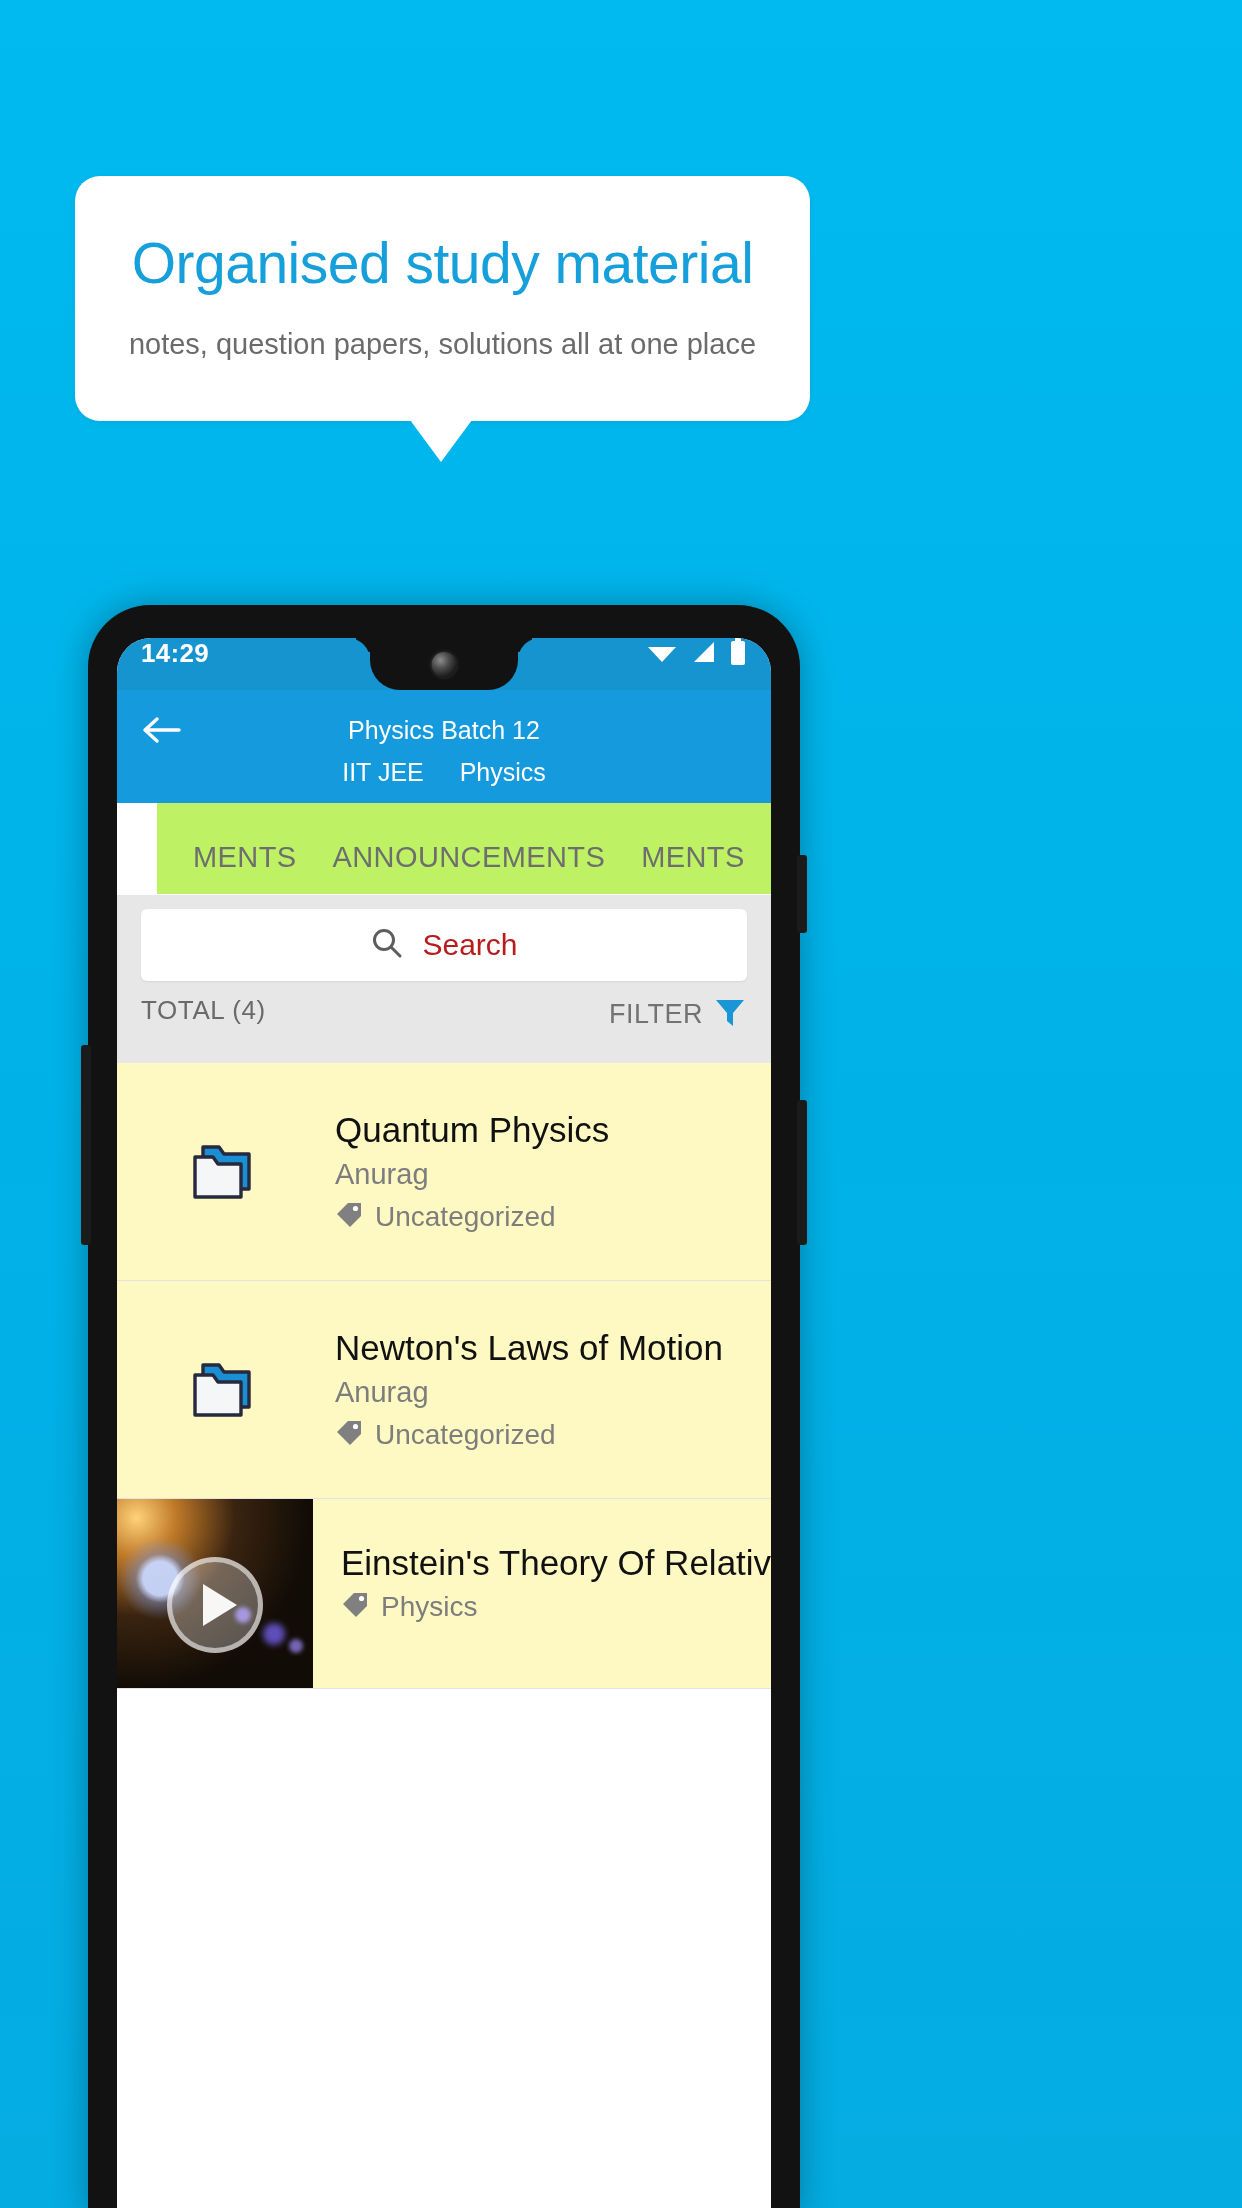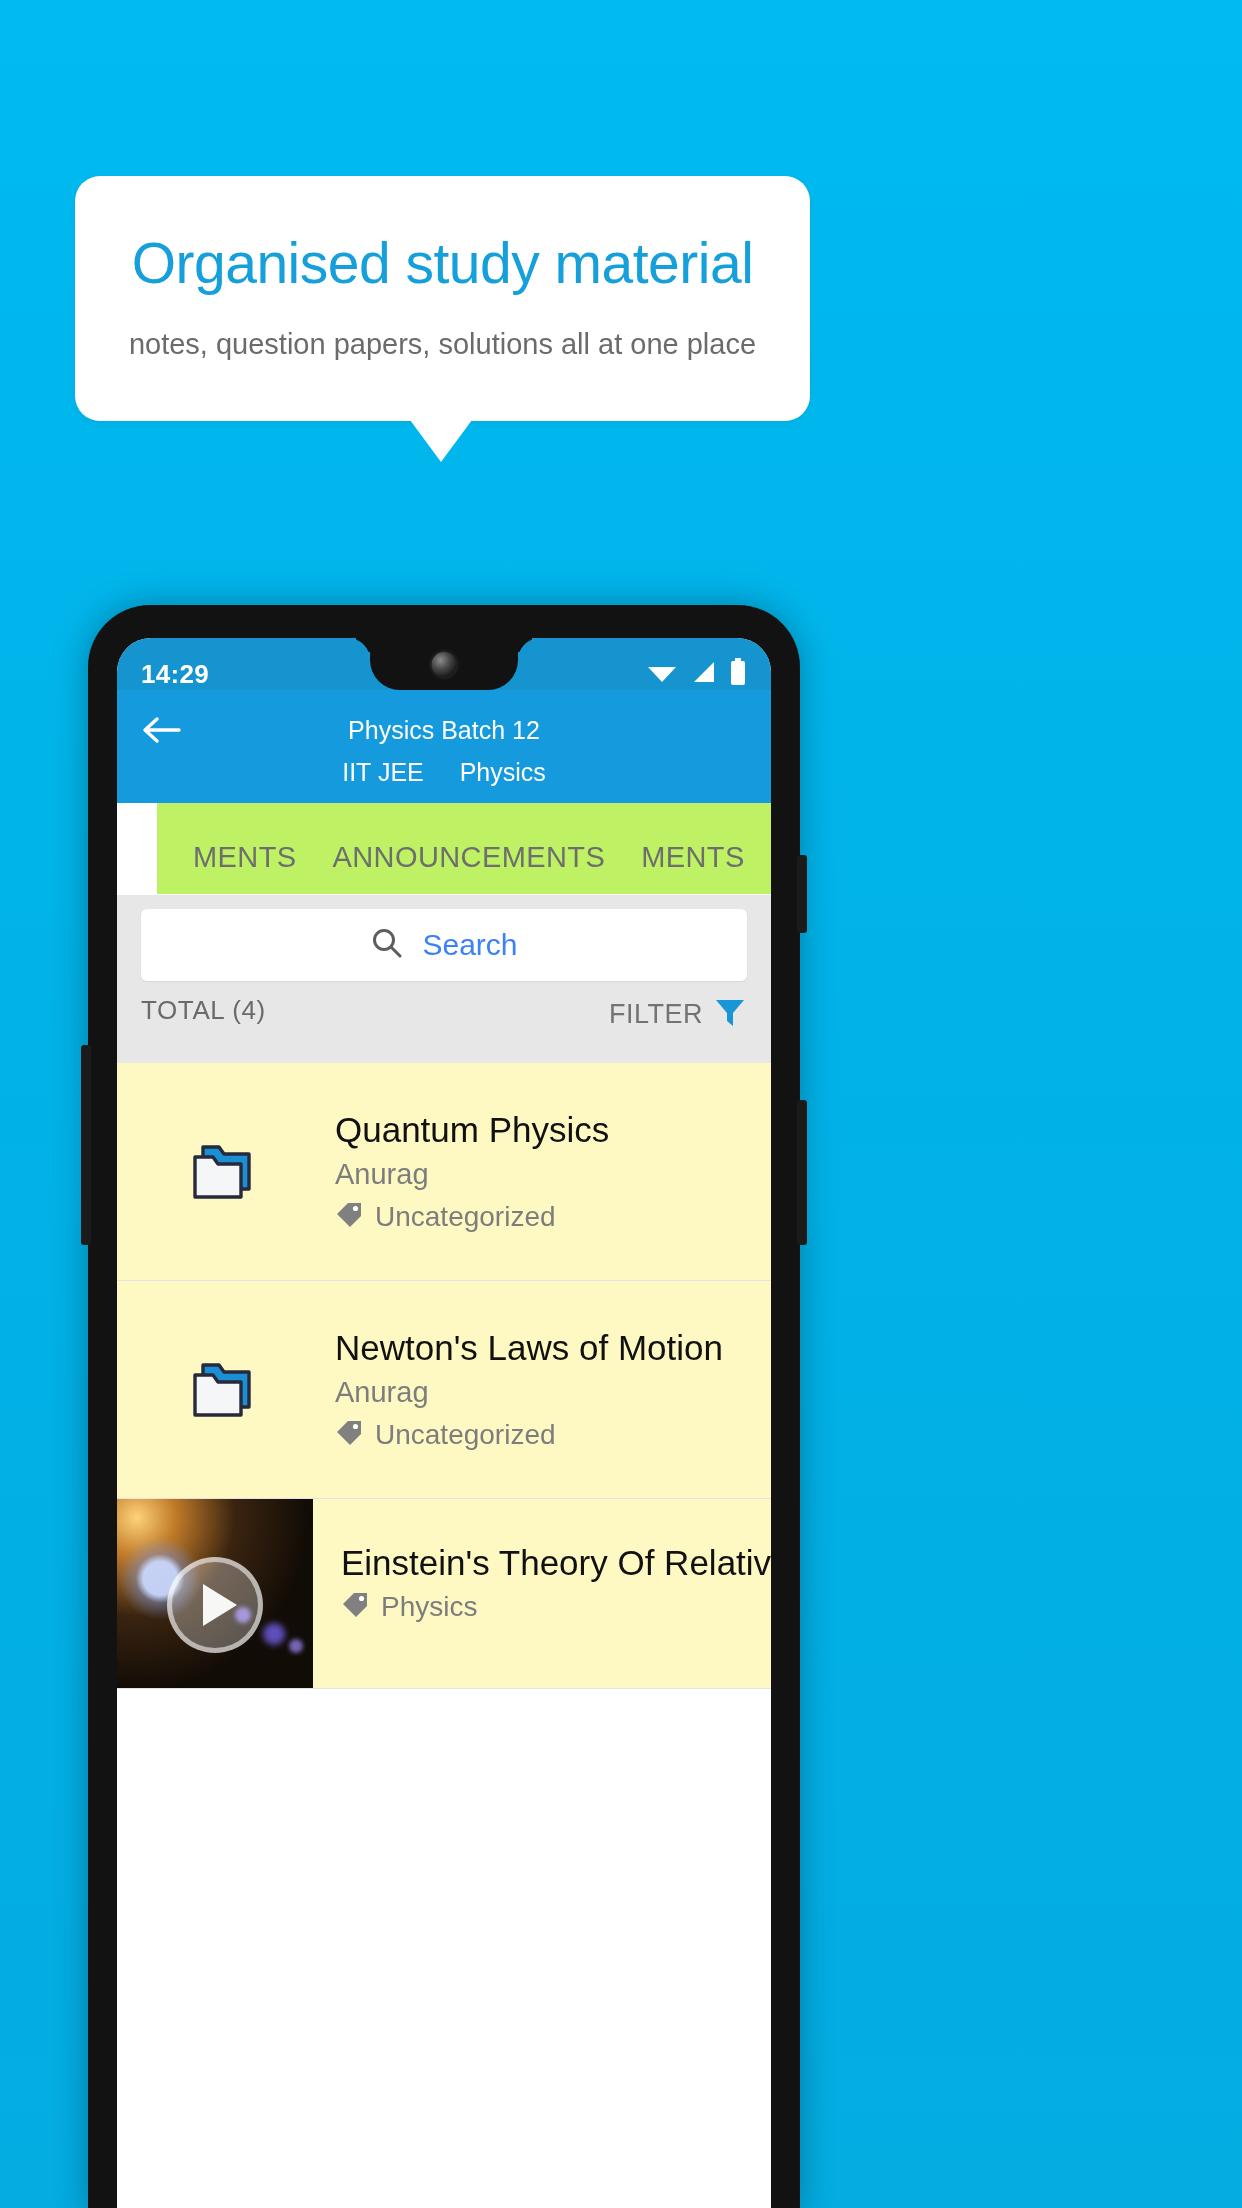--- a/index.html
+++ b/index.html
@@ -106,21 +106,21 @@
     top:14px; width:25px; height:25px; border-radius:50%;
     background:radial-gradient(circle at 36% 33%, #8d8d8d 0%, #4a4a4a 38%, #1d1d1f 72%, #0d0d0f 100%);
     box-shadow:0 0 4px rgba(255,255,255,.18);
   }
 
   
   .statusbar {
     position:relative; z-index:10;
     height:52px;
     background:#1694cf;
-    display:flex; align-items:flex-end;
+    display:flex; align-items:flex-start;
     justify-content:space-between;
     padding:0 24px;
   }
   .status-time { color:#fff; font-size:26px; font-weight:700; letter-spacing:.3px; }
   .status-icons { display:flex; align-items:center; gap:13px; }
 
   
   .appbar {
     position:relative;
     background:#149add;
@@ -170,21 +170,21 @@
     padding:14px 24px 14px 24px;
   }
   .searchbox {
     background:#ffffff;
     height:72px;
     border-radius:6px;
     display:flex; align-items:center; justify-content:center;
     gap:18px;
     box-shadow:0 1px 2px rgba(0,0,0,.07);
   }
-  .search-placeholder { font-size:30px; color:#3b82f6; }
+  .search-placeholder { font-size:30px; color:#b91c1c; }
 
   
   .totalrow {
     background:#e7e7e7;
     height:68px;
     display:flex; align-items:flex-start; justify-content:space-between;
     padding:0 24px 0 24px;
   }
   .total-label { font-size:26px; color:#6a6a6a; letter-spacing:.6px; }
   .filter-btn { display:flex; align-items:center; gap:10px; }

